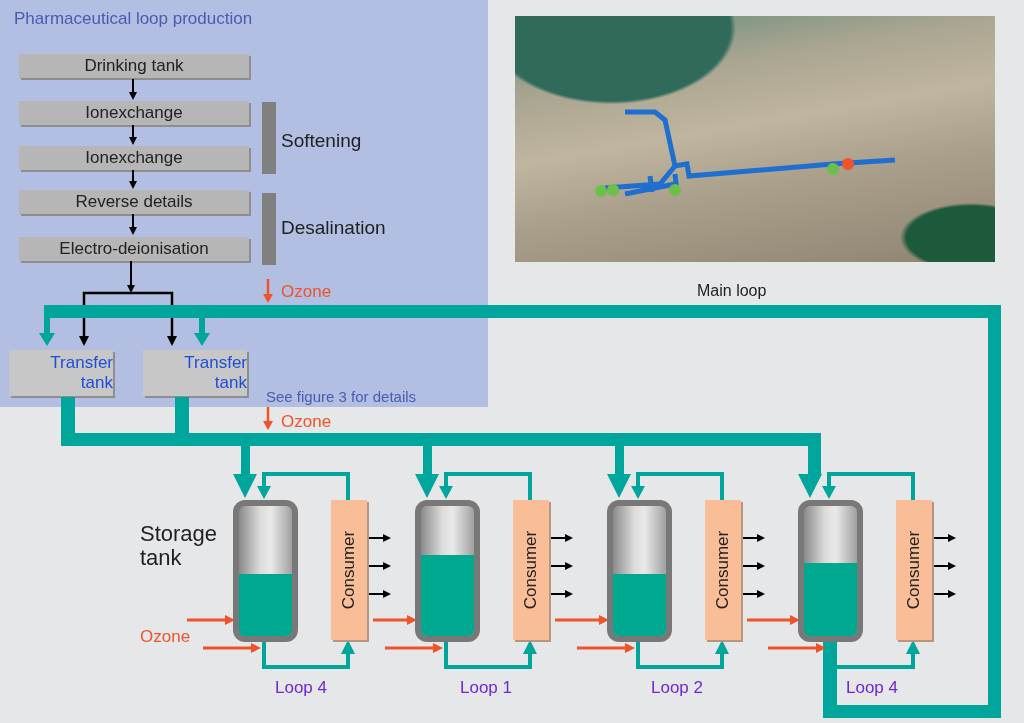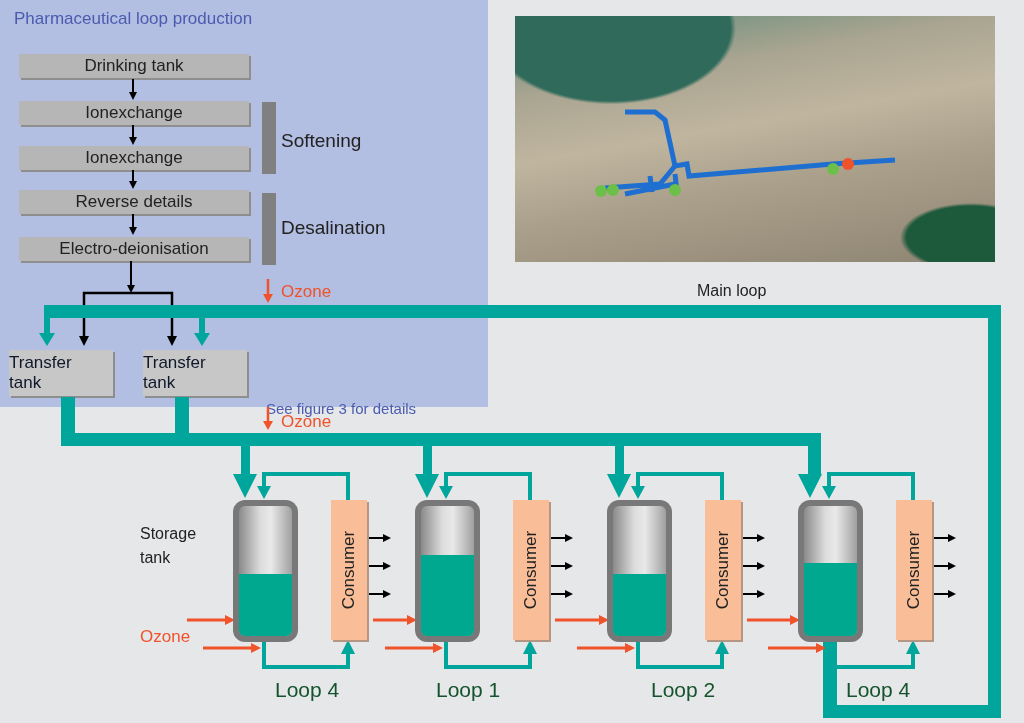--- a/index.html
+++ b/index.html
@@ -2,37 +2,37 @@
 <html><head>
 <meta charset="utf-8">
 <style>
   html,body{margin:0;padding:0;}
   body{width:1024px;height:723px;background:#e6e7e9;position:relative;overflow:hidden;font-family:"Liberation Sans",sans-serif;}
   .panel{position:absolute;left:0;top:0;width:488px;height:407px;background:#b2bfe2;}
   .title{position:absolute;left:14px;top:9px;font-size:17px;color:#4a5bb0;}
   .step{position:absolute;left:19px;width:230px;height:24px;background:#b6b6b6;box-shadow:2px 2px 0 #8e8e8e;font-size:17px;color:#222;text-align:center;line-height:24px;}
   .bar{position:absolute;width:14px;background:#808080;}
   .grp{position:absolute;font-size:19px;color:#222;}
-  .ttank{position:absolute;width:104px;height:46px;background:#c7c7c7;box-shadow:2px 2px 0 #8e8e8e;font-size:17px;line-height:20px;color:#0f172a;text-align:left;padding-top:3px;box-sizing:border-box;}
+  .ttank{position:absolute;width:104px;height:46px;background:#c7c7c7;box-shadow:2px 2px 0 #8e8e8e;font-size:17px;line-height:20px;color:#1d4ed8;text-align:right;padding-top:3px;box-sizing:border-box;}
   .ozone{position:absolute;font-size:17px;color:#f0522a;}
-  .note{position:absolute;left:266px;top:400px;font-size:15px;color:#4a5bb0;}
+  .note{position:absolute;left:266px;top:388px;font-size:15px;color:#4a5bb0;}
   .photo{position:absolute;left:515px;top:16px;width:480px;height:246px;overflow:hidden;
     background:
       radial-gradient(ellipse at 20% 5%, #2f6a5b 0 22%, transparent 23%),
       radial-gradient(ellipse at 95% 90%, #1d5a3c 0 10%, transparent 11%),
       linear-gradient(170deg,#5f8b7a 0%,#a9a591 25%,#c0b59f 45%,#aa9f8a 65%,#8d8472 100%);}
   .mainloop-label{position:absolute;left:697px;top:282px;font-size:16px;color:#222;}
   .tank{position:absolute;top:500px;width:65px;height:142px;border-radius:12px;background:#787878;}
   .tank .inner{position:absolute;left:6px;top:6px;right:6px;bottom:6px;border-radius:6px;
     background:linear-gradient(90deg,#8a8a8a,#dcdcdc 40%,#e9e9e9 60%,#a0a0a0);overflow:hidden;}
   .tank .water{position:absolute;left:0;right:0;bottom:0;background:#00a88f;}
   .consumer{position:absolute;top:500px;width:36px;height:140px;background:#f9be98;box-shadow:2px 2px 0 #b49683;}
   .consumer span{position:absolute;left:50%;top:50%;transform:translate(-50%,-50%) rotate(-90deg);font-size:17px;color:#222;white-space:nowrap;}
-  .loop-label{position:absolute;top:678px;font-size:21px;color:#14532d;}
-  .storage-label{position:absolute;left:140px;top:522px;font-size:16px;line-height:24px;color:#222;}
+  .loop-label{position:absolute;top:678px;font-size:17px;color:#6d28d9;}
+  .storage-label{position:absolute;left:140px;top:522px;font-size:22px;line-height:24px;color:#222;}
   svg.pipes{position:absolute;left:0;top:0;}
 </style>
 </head>
 <body>
 
 <div class="panel"></div>
 <div class="title">Pharmaceutical loop production</div>
 
 <div class="step" style="top:54px">Drinking tank</div>
 <div class="step" style="top:101px">Ionexchange</div>
@@ -205,21 +205,21 @@
   <div class="loop-label" style="left:275px">Loop 4</div>
 
   <div class="tank" style="left:415px">
       <div class="inner">
         <div class="water" style="height: 62%;"></div>
       </div>
     </div>
   <div class="consumer" style="left:513px">
       <span>Consumer</span>
     </div>
-  <div class="loop-label" style="left:436px">Loop  1</div>
+  <div class="loop-label" style="left:460px">Loop  1</div>
 
   <div class="tank" style="left:607px">
       <div class="inner">
         <div class="water" style="height: 48%;"></div>
       </div>
     </div>
   <div class="consumer" style="left:705px">
       <span>Consumer</span>
     </div>
   <div class="loop-label" style="left:651px">Loop  2</div>

